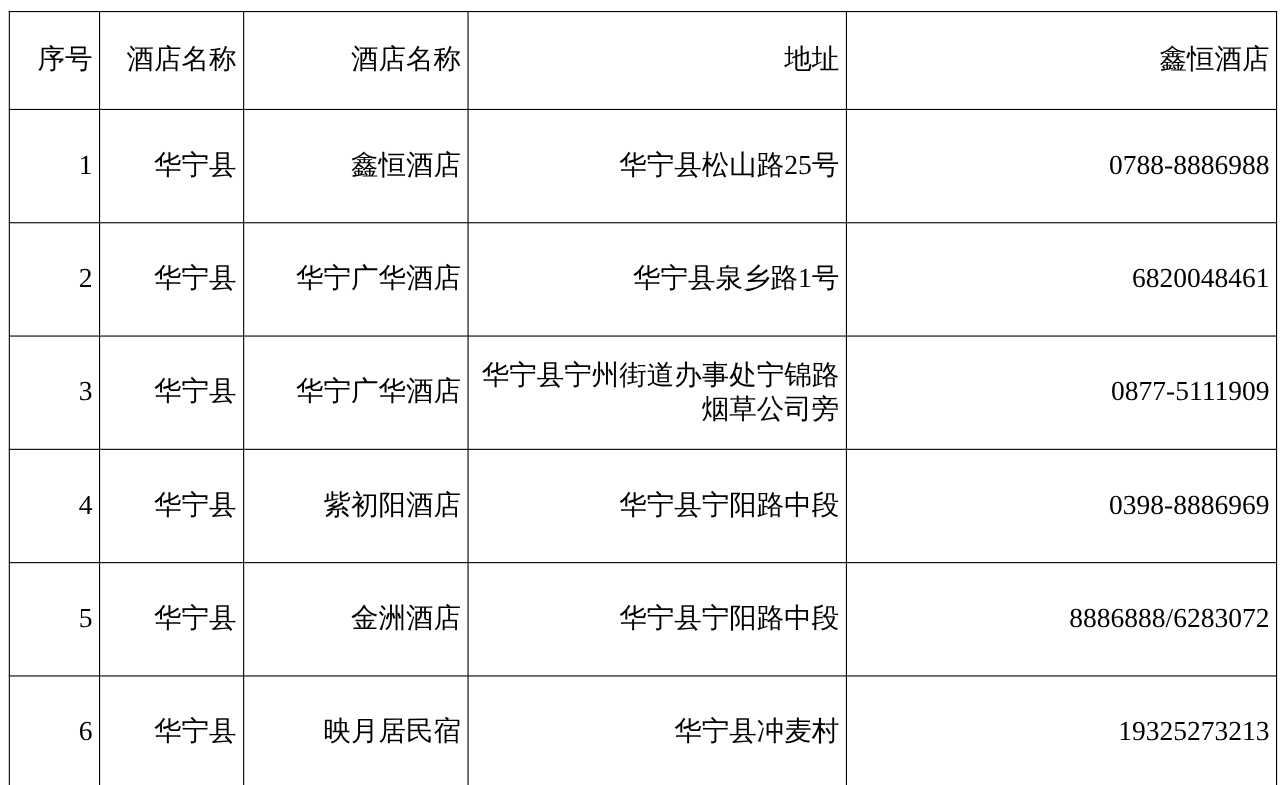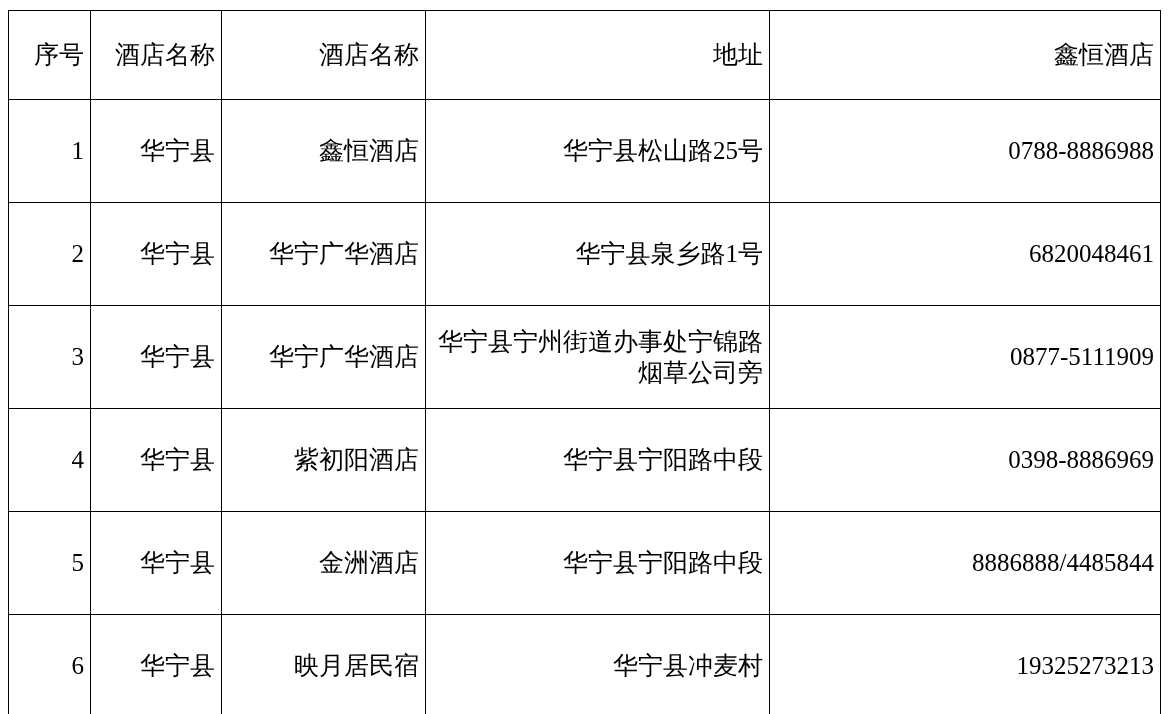--- a/index.html
+++ b/index.html
@@ -108,21 +108,21 @@
         <td class="col-region">华宁县</td>
         <td class="col-name">紫初阳酒店</td>
         <td class="col-address">华宁县宁阳路中段</td>
         <td class="col-phone">0398-8886969</td>
       </tr>
       <tr>
         <td class="col-index">5</td>
         <td class="col-region">华宁县</td>
         <td class="col-name">金洲酒店</td>
         <td class="col-address">华宁县宁阳路中段</td>
-        <td class="col-phone">8886888/4485844</td>
+        <td class="col-phone">8886888/6283072</td>
       </tr>
       <tr>
         <td class="col-index">6</td>
         <td class="col-region">华宁县</td>
         <td class="col-name">映月居民宿</td>
         <td class="col-address">华宁县冲麦村</td>
         <td class="col-phone">19325273213</td>
       </tr>
     </tbody>
   </table>

